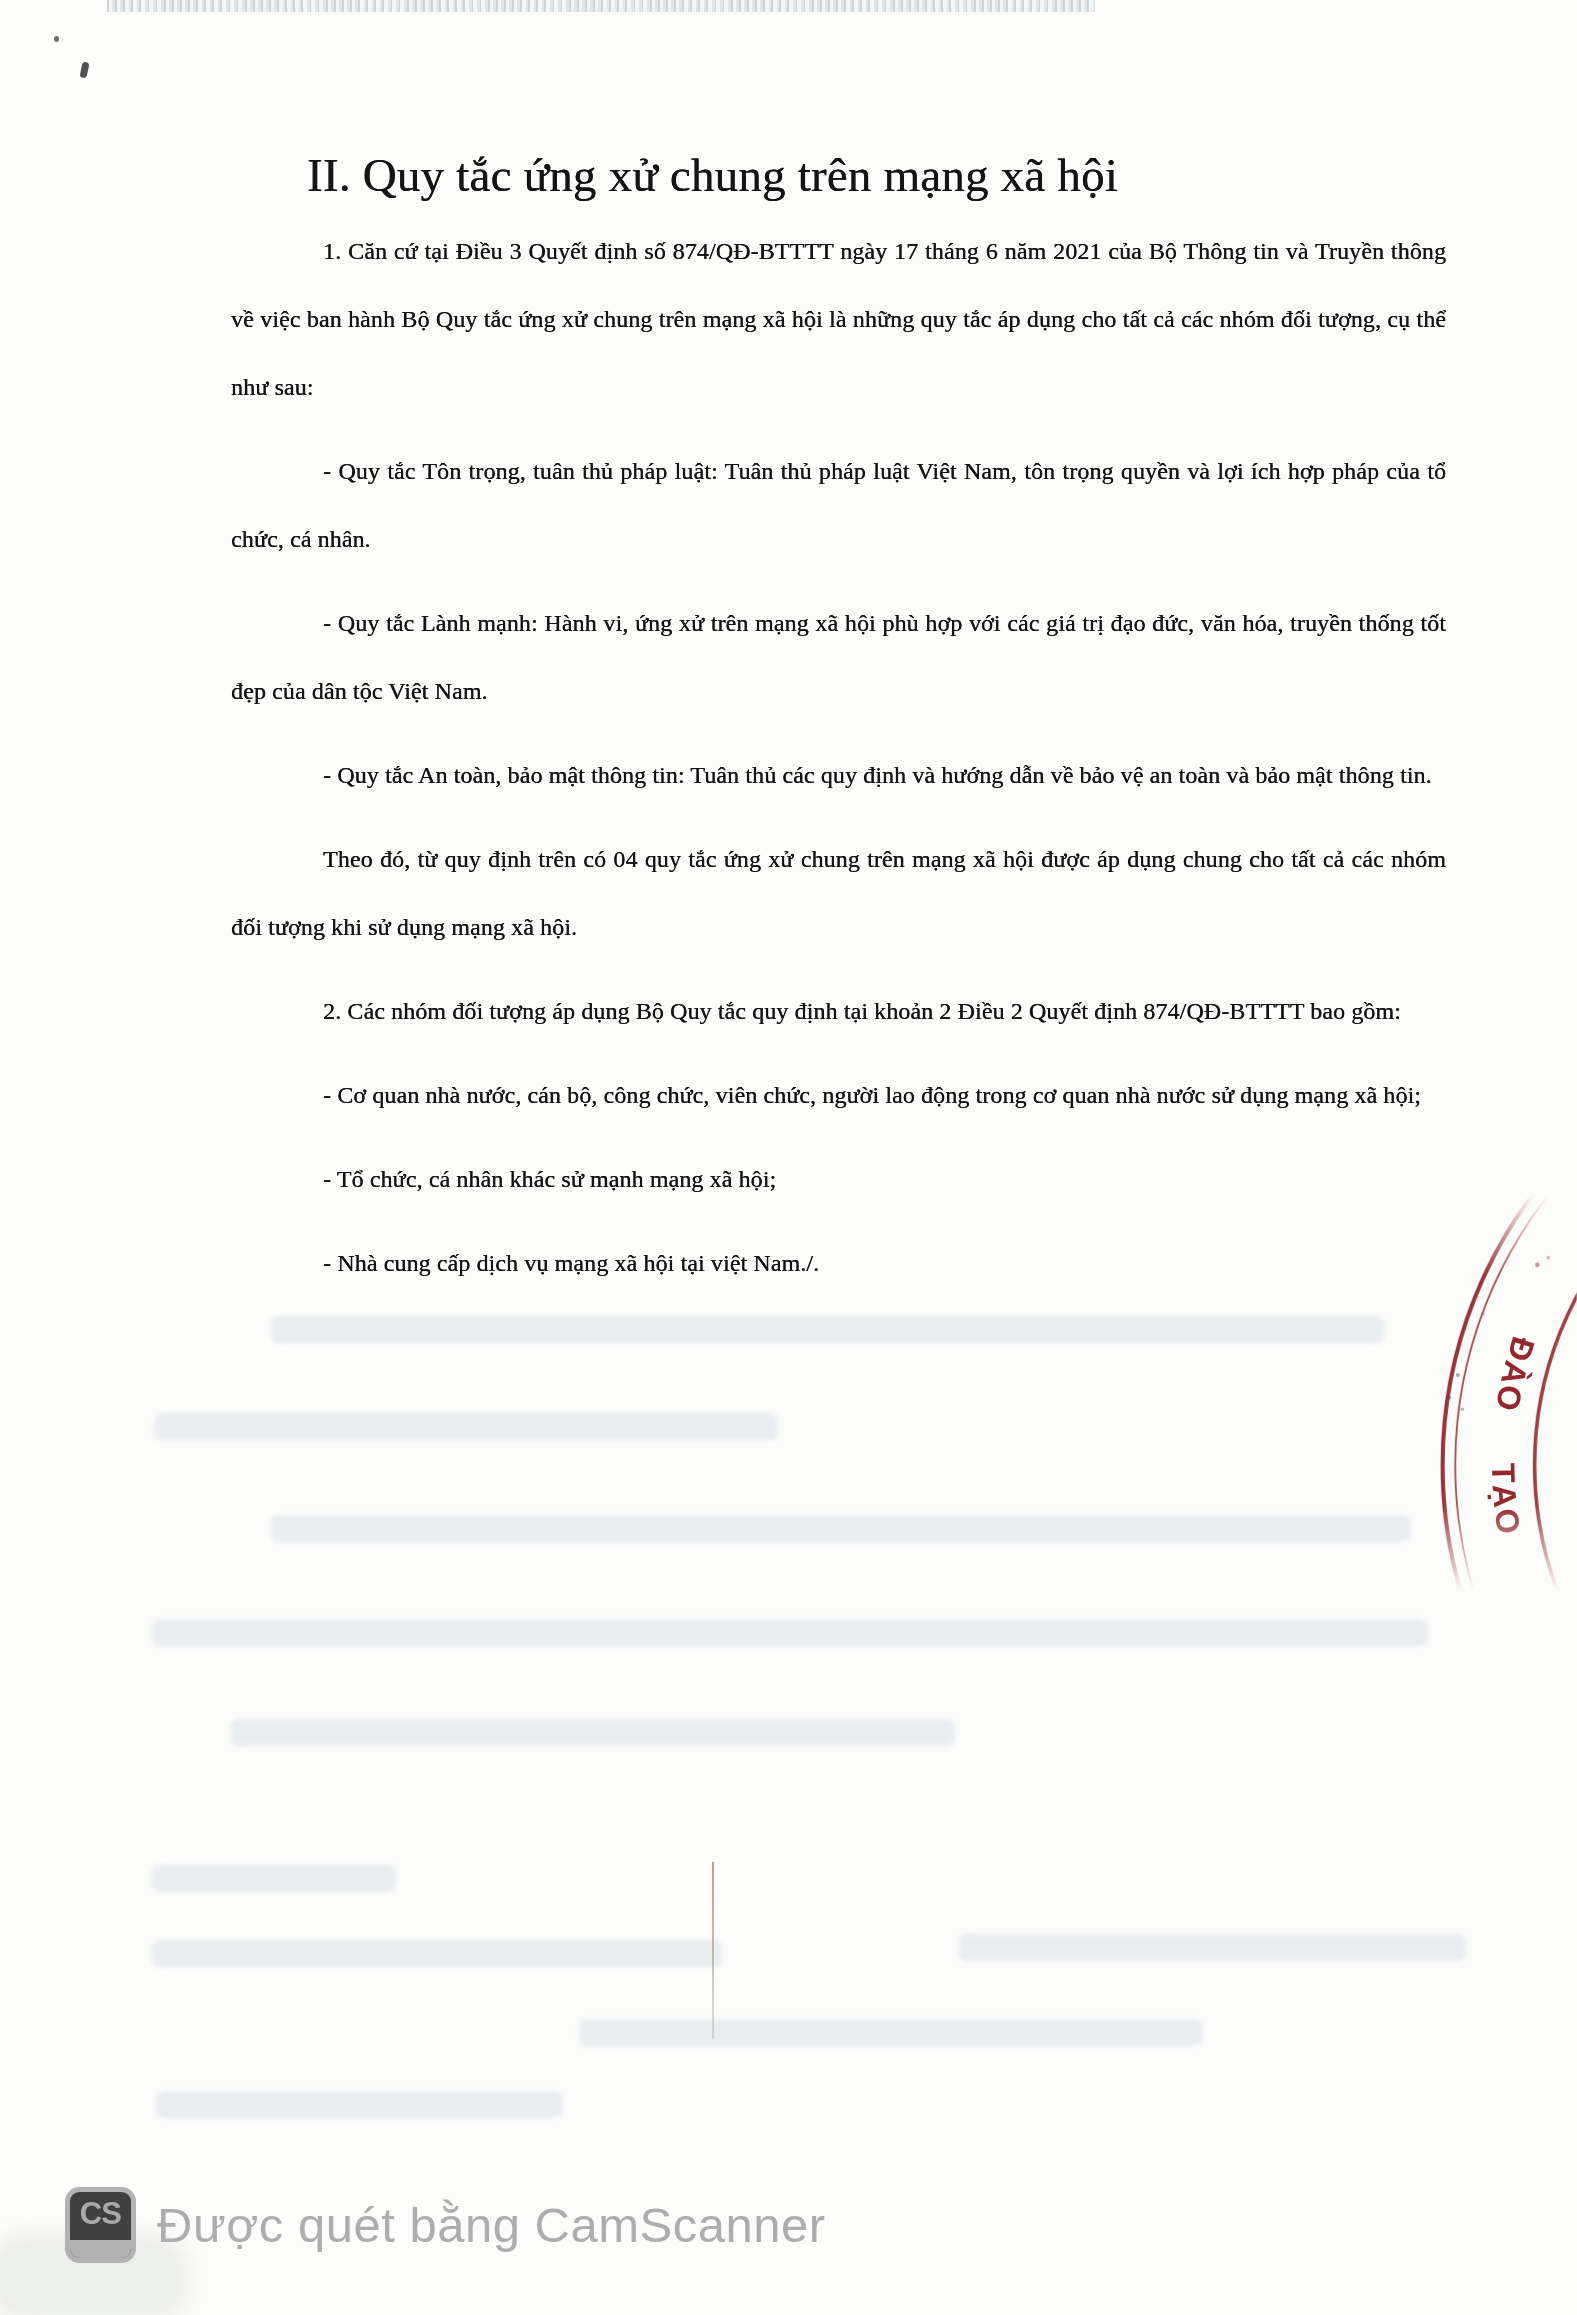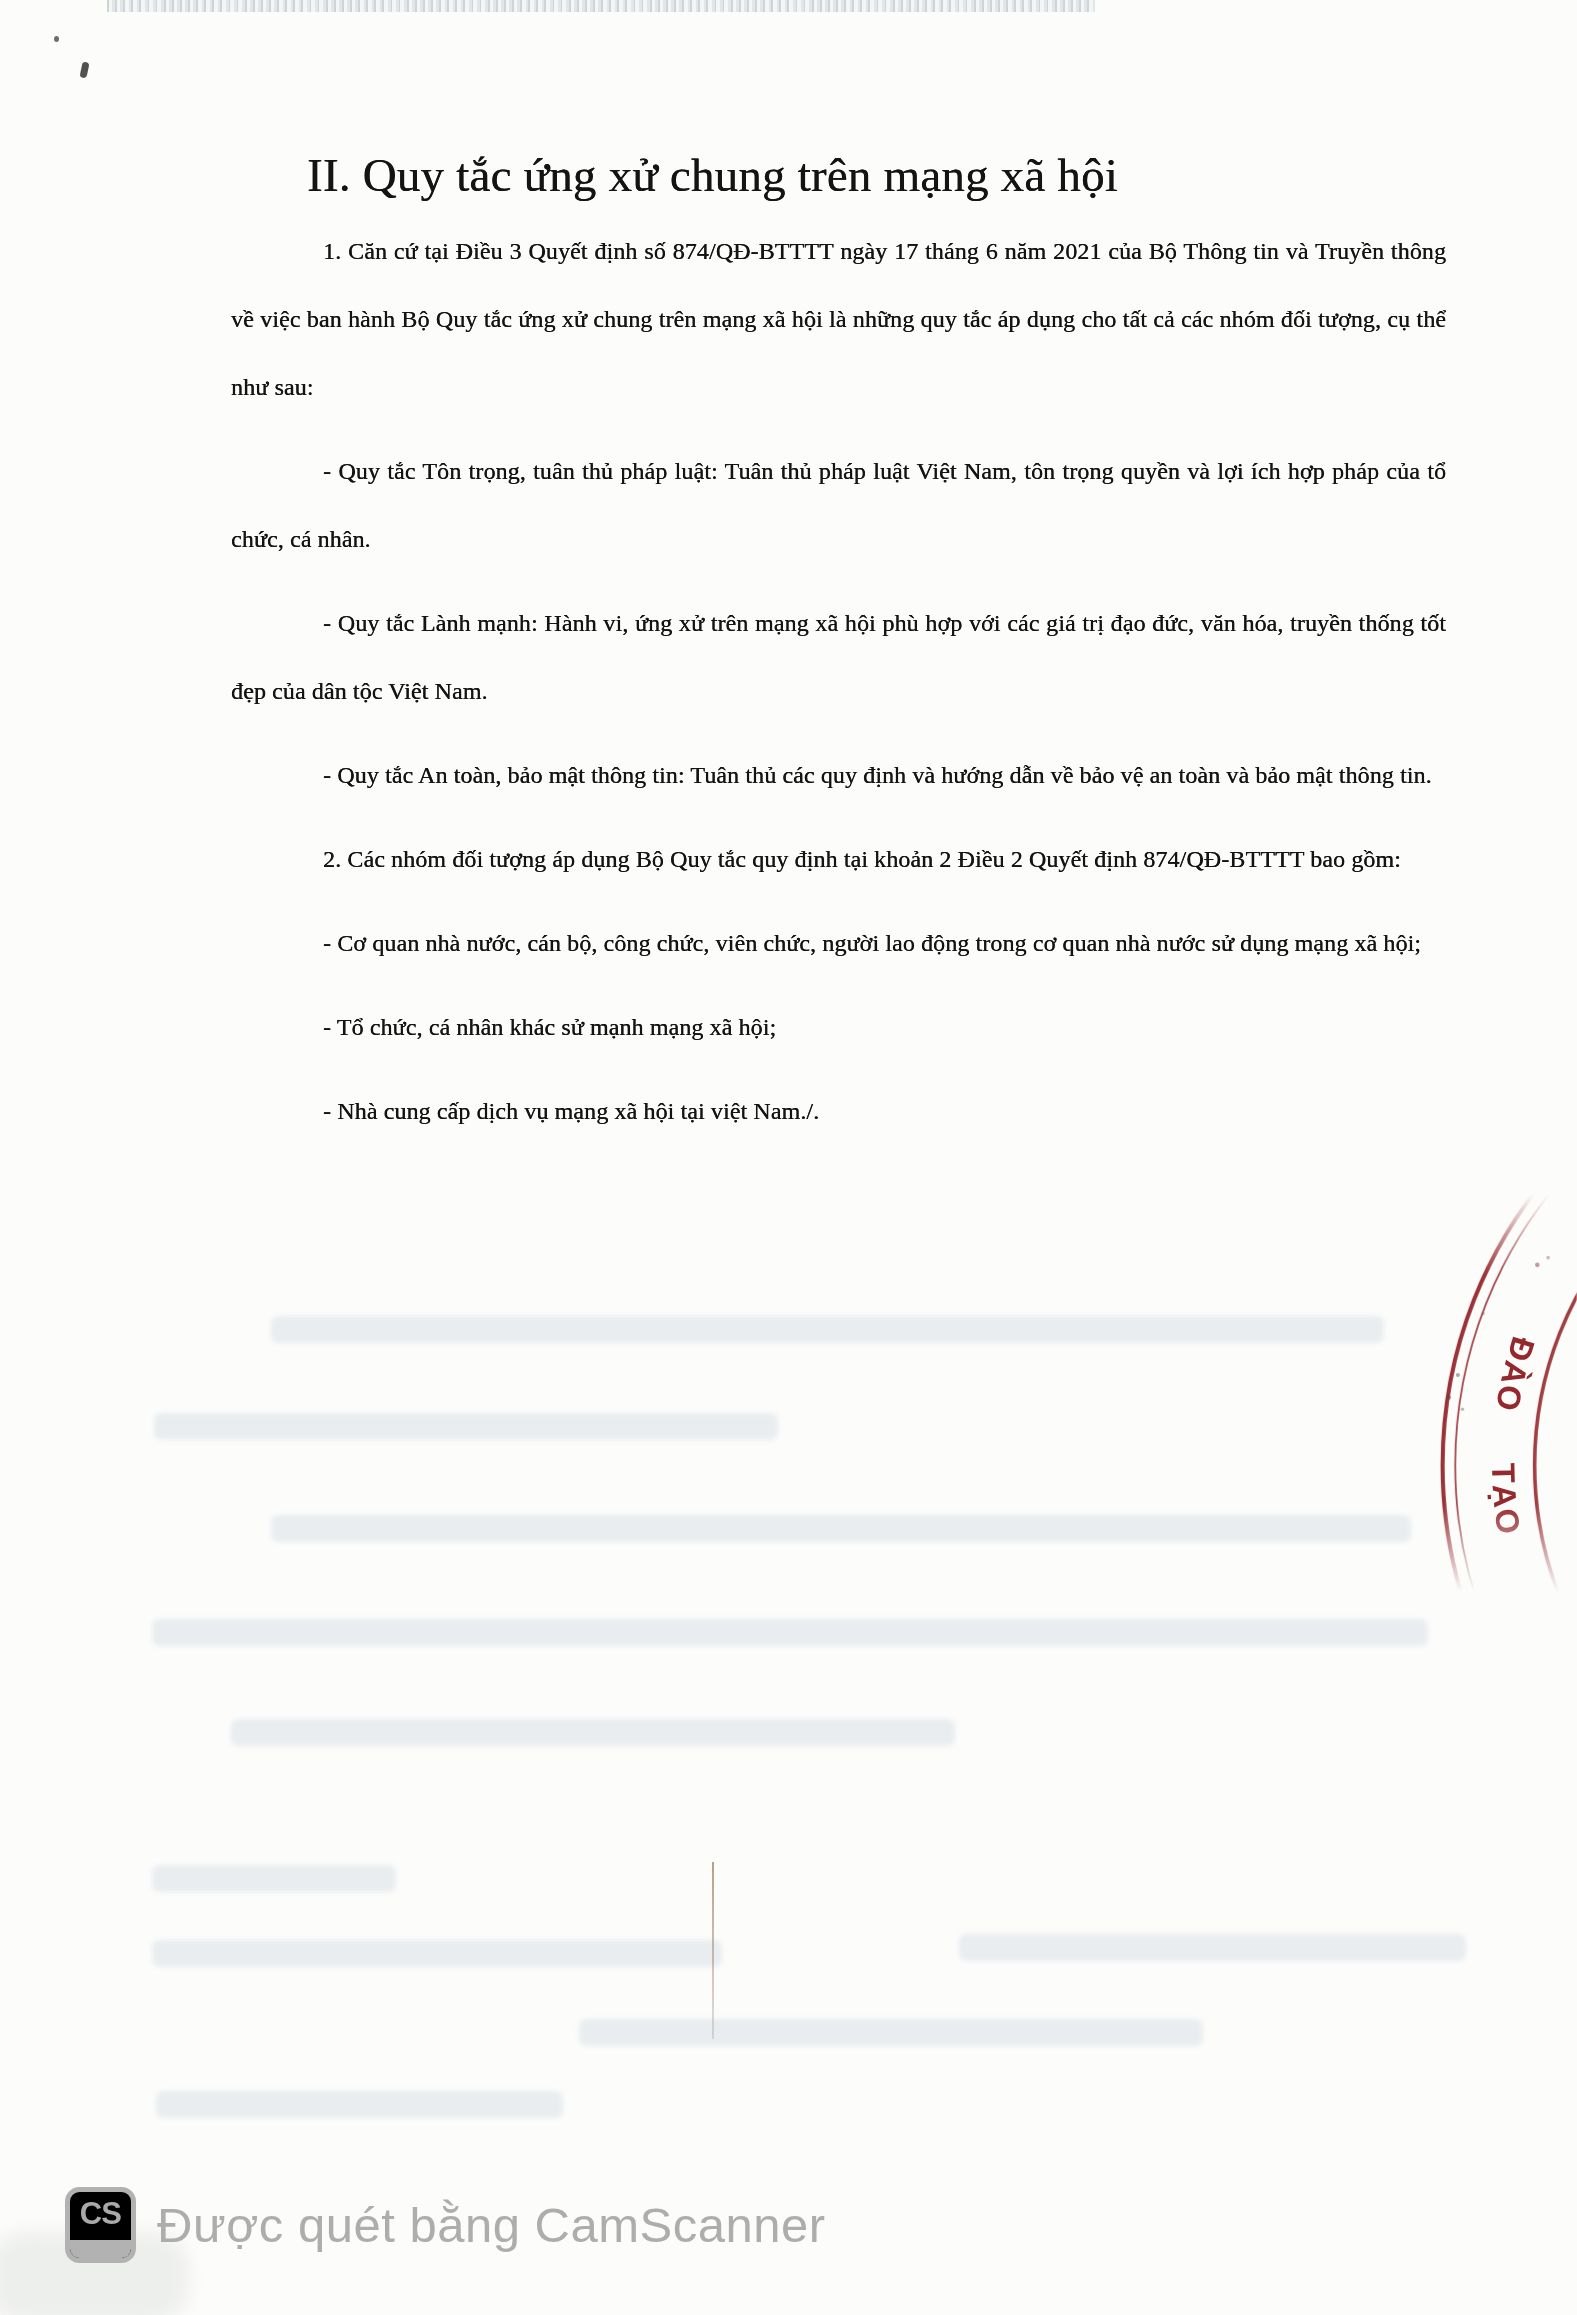--- a/index.html
+++ b/index.html
@@ -46,21 +46,21 @@
   .corner-blotch{
     position:absolute;left:-11px;top:2233px;width:199px;height:90px;
     background:rgba(172,184,172,.18);filter:blur(9px);border-radius:36px;
   }
 
   .stamp-svg{position:absolute;left:1420px;top:1194px;}
 
   
   .cs-icon{
     position:absolute;left:65px;top:2187px;width:71px;height:76px;
-    border:5.4px solid #b2b2b2;border-radius:14.5px;background:#000000;
+    border:5.4px solid #b2b2b2;border-radius:14.5px;background:#404040;
     box-sizing:border-box;overflow:hidden;
   }
   .cs-icon .cs-label{
     position:absolute;top:3.6px;left:0;right:0;text-align:center;
     font-family:"Liberation Sans",sans-serif;font-weight:bold;
     font-size:31px;color:#a9a9a9;letter-spacing:-0.9px;
   }
   .cs-icon .cs-band{
     position:absolute;left:0;right:0;bottom:0;height:18px;background:#b2b2b2;
   }
@@ -78,20 +78,21 @@
   <div class="top-band"></div>
   <div class="speck1"></div>
   <div class="speck2"></div>
 
   <div class="doc">
     <h2>II. Quy tắc ứng xử chung trên mạng xã hội</h2>
     <p>1. Căn cứ tại Điều 3 Quyết định số 874/QĐ-BTTTT ngày 17 tháng 6 năm 2021 của Bộ Thông tin và Truyền thông về việc ban hành Bộ Quy tắc ứng xử chung trên mạng xã hội là những quy tắc áp dụng cho tất cả các nhóm đối tượng, cụ thể như sau:</p>
     <p>- Quy tắc Tôn trọng, tuân thủ pháp luật: Tuân thủ pháp luật Việt Nam, tôn trọng quyền và lợi ích hợp pháp của tổ chức, cá nhân.</p>
     <p>- Quy tắc Lành mạnh: Hành vi, ứng xử trên mạng xã hội phù hợp với các giá trị đạo đức, văn hóa, truyền thống tốt đẹp của dân tộc Việt Nam.</p>
     <p>- Quy tắc An toàn, bảo mật thông tin: Tuân thủ các quy định và hướng dẫn về bảo vệ an toàn và bảo mật thông tin.</p>
+    <p>Theo đó, từ quy định trên có 04 quy tắc ứng xử chung trên mạng xã hội được áp dụng chung cho tất cả các nhóm đối tượng khi sử dụng mạng xã hội.</p>
     <p>2. Các nhóm đối tượng áp dụng Bộ Quy tắc quy định tại khoản 2 Điều 2 Quyết định 874/QĐ-BTTTT bao gồm:</p>
     <p>- Cơ quan nhà nước, cán bộ, công chức, viên chức, người lao động trong cơ quan nhà nước sử dụng mạng xã hội;</p>
     <p>- Tổ chức, cá nhân khác sử mạnh mạng xã hội;</p>
     <p>- Nhà cung cấp dịch vụ mạng xã hội tại việt Nam./.</p>
   </div>
 
   <div>
     <div class="ghost" style="left:271px;top:1316px;width:1113px;"></div>
     <div class="ghost" style="left:154px;top:1413px;width:624px;"></div>
     <div class="ghost" style="left:271px;top:1515px;width:1140px;"></div>

